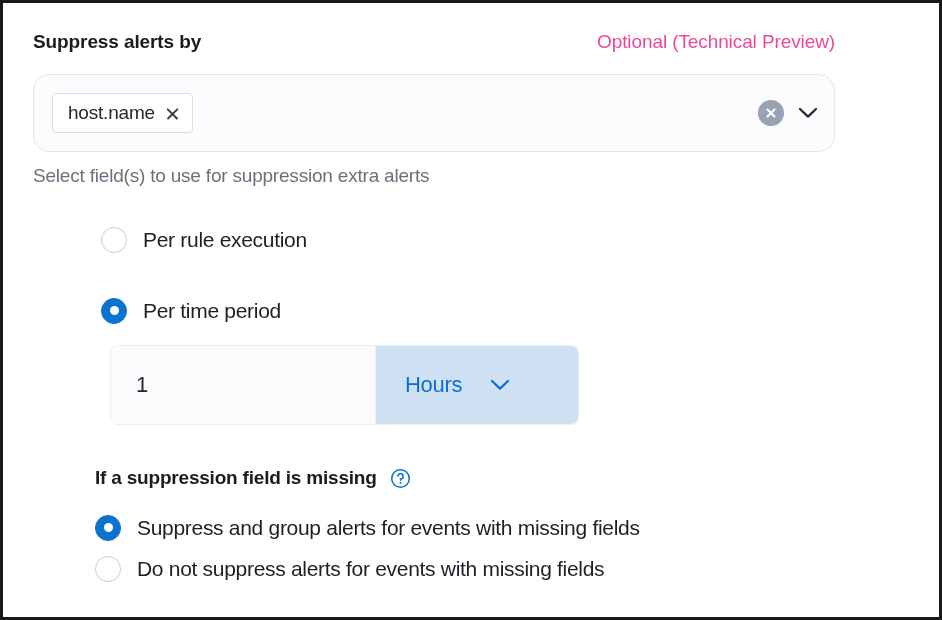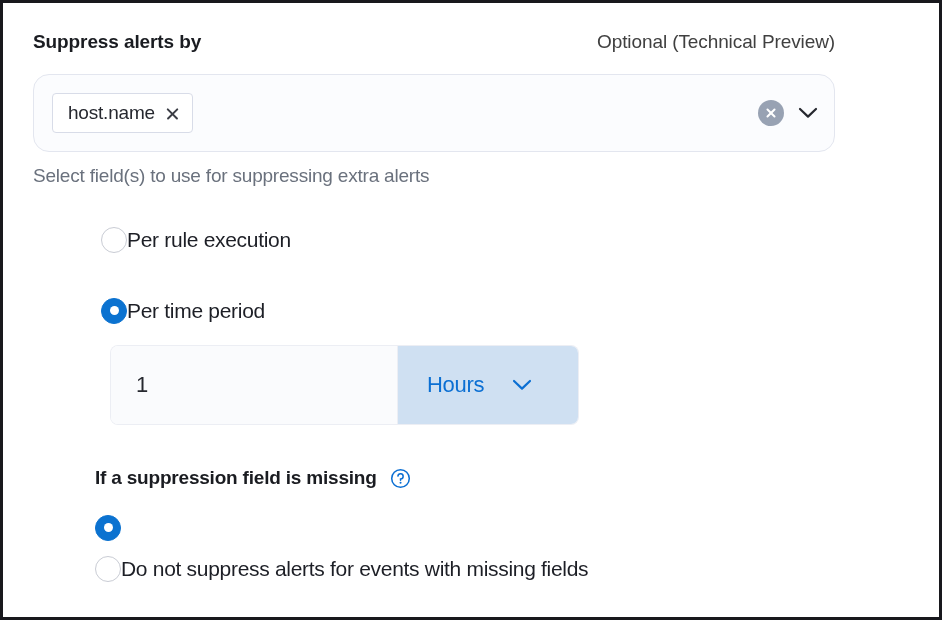--- a/index.html
+++ b/index.html
@@ -41,21 +41,21 @@
   }
   .field-label {
     font-size: 19px;
     font-weight: 700;
     color: #1a1c21;
     letter-spacing: -0.1px;
   }
   .field-optional {
     font-size: 19px;
     font-weight: 400;
-    color: #404040;
+    color: #ec4899;
     letter-spacing: -0.1px;
   }
 
   
   .combobox {
     position: relative;
     box-sizing: border-box;
     width: 802px;
     height: 78px;
     background: #fbfcfe;
@@ -145,20 +145,21 @@
   }
 
   
   .radio-group-top {
     margin-top: 34px;
     margin-left: 68px;
   }
   .radio-row {
     display: flex;
     align-items: center;
+    gap: 16px;
     height: 37px;
   }
   .radio-group-top .radio-row + .radio-row { margin-top: 34px; }
 
   .radio {
     box-sizing: border-box;
     width: 26px;
     height: 26px;
     border-radius: 50%;
     flex: none;
@@ -207,21 +208,21 @@
     align-items: center;
     padding-left: 25px;
     border-right: 1px solid #eceef4;
   }
   .duration-value {
     font-size: 22px;
     color: #26282f;
   }
   .duration-unit {
     box-sizing: border-box;
-    width: 180px;
+    width: 202px;
     flex: none;
     background: #cfe0f2;
     display: flex;
     align-items: center;
     gap: 28px;
     padding-left: 29px;
   }
   .duration-unit-label {
     font-size: 22px;
     color: #0b6fd3;
@@ -270,21 +271,21 @@
       </span>
 
       <span class="combo-actions">
         <span class="clear-btn"></span>
         <svg class="chev" viewBox="0 0 20 12">
           <path d="M2 2 L10 9.6 L18 2" fill="none" stroke="#26282f" stroke-width="2.2" stroke-linecap="round" stroke-linejoin="round"></path>
         </svg>
       </span>
     </div>
 
-    <div class="helper">Select field(s) to use for suppressing extra alerts</div>
+    <div class="helper">Select field(s) to use for suppression extra alerts</div>
 
     <div class="radio-group-top">
 
       <div class="radio-row">
         <span class="radio off"></span>
         <span class="radio-label">Per rule execution</span>
       </div>
 
       <div class="radio-row">
         <span class="radio on"></span>
@@ -310,20 +311,21 @@
         <svg class="help-icon" viewBox="0 0 22 22">
           <circle cx="11" cy="11" r="9.2" fill="none" stroke="#0b6fd3" stroke-width="1.6"></circle>
           <path d="M8.3 8.4 a2.75 2.75 0 1 1 2.75 3.2 v1.2" fill="none" stroke="#0b6fd3" stroke-width="1.6" stroke-linecap="round"></path>
           <circle cx="11.05" cy="15.55" r="1.05" fill="#0b6fd3"></circle>
         </svg>
       </div>
 
       <div class="radio-group-bottom">
         <div class="radio-row">
           <span class="radio on"></span>
+          <span class="radio-label">Suppress and group alerts for events with missing fields</span>
         </div>
         <div class="radio-row">
           <span class="radio off"></span>
           <span class="radio-label">Do not suppress alerts for events with missing fields</span>
         </div>
       </div>
     </div>
 
   </div>
 </div>

